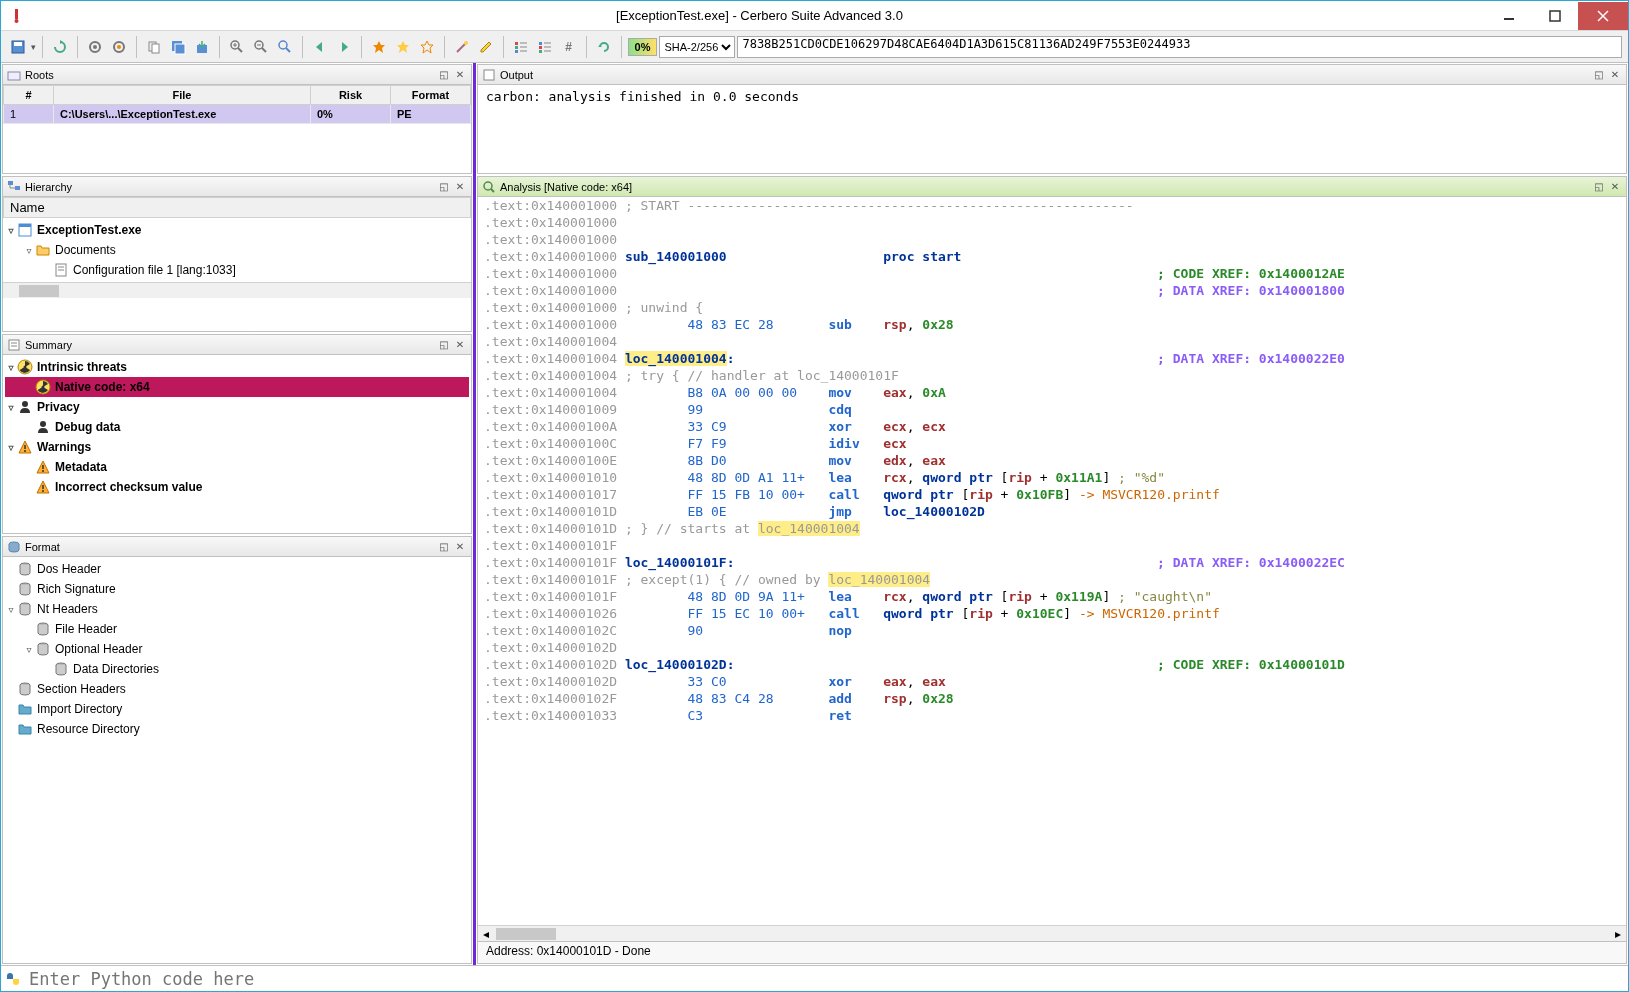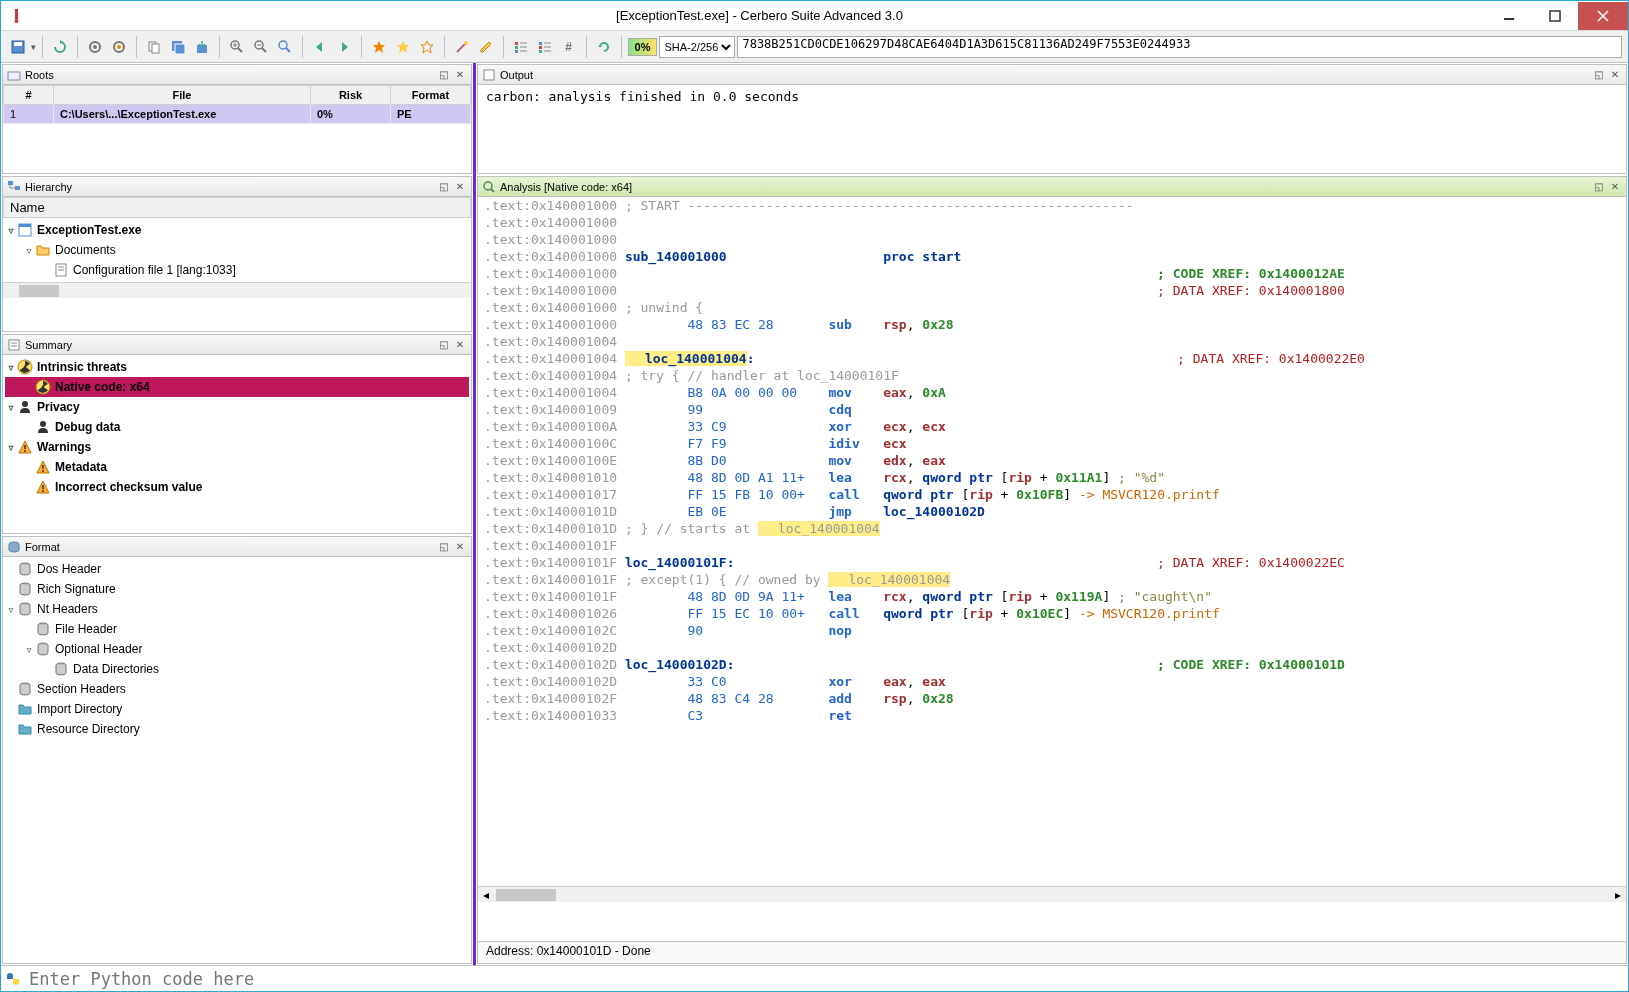--- a/index.html
+++ b/index.html
@@ -50,23 +50,23 @@
 .analysis-body { font-family: Consolas, monospace; font-size: 13px; line-height: 17px; overflow: auto; position: relative; }
 .asm-line { white-space: pre; padding: 0 6px; }
 .c-gray { color: #999; }
 .c-green { color: #2a8a2a; font-weight: bold; }
 .c-blue { color: #2266cc; }
 .c-bluebold { color: #2266cc; font-weight: bold; }
 .c-navy { color: #003399; font-weight: bold; }
 .c-darkred { color: #a03030; font-weight: bold; }
 .c-orange { color: #cc6600; }
 .c-olive { color: #888844; }
-.c-ltblue { color: #b91c1c; }
-.hl { background: #ffee88; padding-left: 20px; }
-.statusbar { height: 22px; border-top: 1px solid #c0c0c0; padding: 2px 8px; font-size: 12px; background: #f8f8f8; margin-top: 39px; }
+.c-ltblue { color: #8b5cf6; font-weight: bold; }
+.hl { background: #ffee88; }
+.statusbar { height: 22px; border-top: 1px solid #c0c0c0; padding: 2px 8px; font-size: 12px; background: #f8f8f8; }
 .python-bar { height: 26px; border-top: 1px solid #c0c0c0; display: flex; align-items: center; padding: 0 4px; }
 .python-bar .py-icon { width: 16px; height: 16px; margin-right: 6px; }
 .python-bar input { flex: 1; border: none; font-family: Consolas, monospace; font-size: 17px; padding: 2px; color: #c2410c; outline: none; }
 .scrollbar-h { height: 16px; background: #f0f0f0; border-top: 1px solid #d0d0d0; display: flex; align-items: center; }
 .sb-thumb { background: #c8c8c8; height: 12px; margin: 0 16px; }
 svg { display: block; }
 </style>
 </head>
 <body>
 

